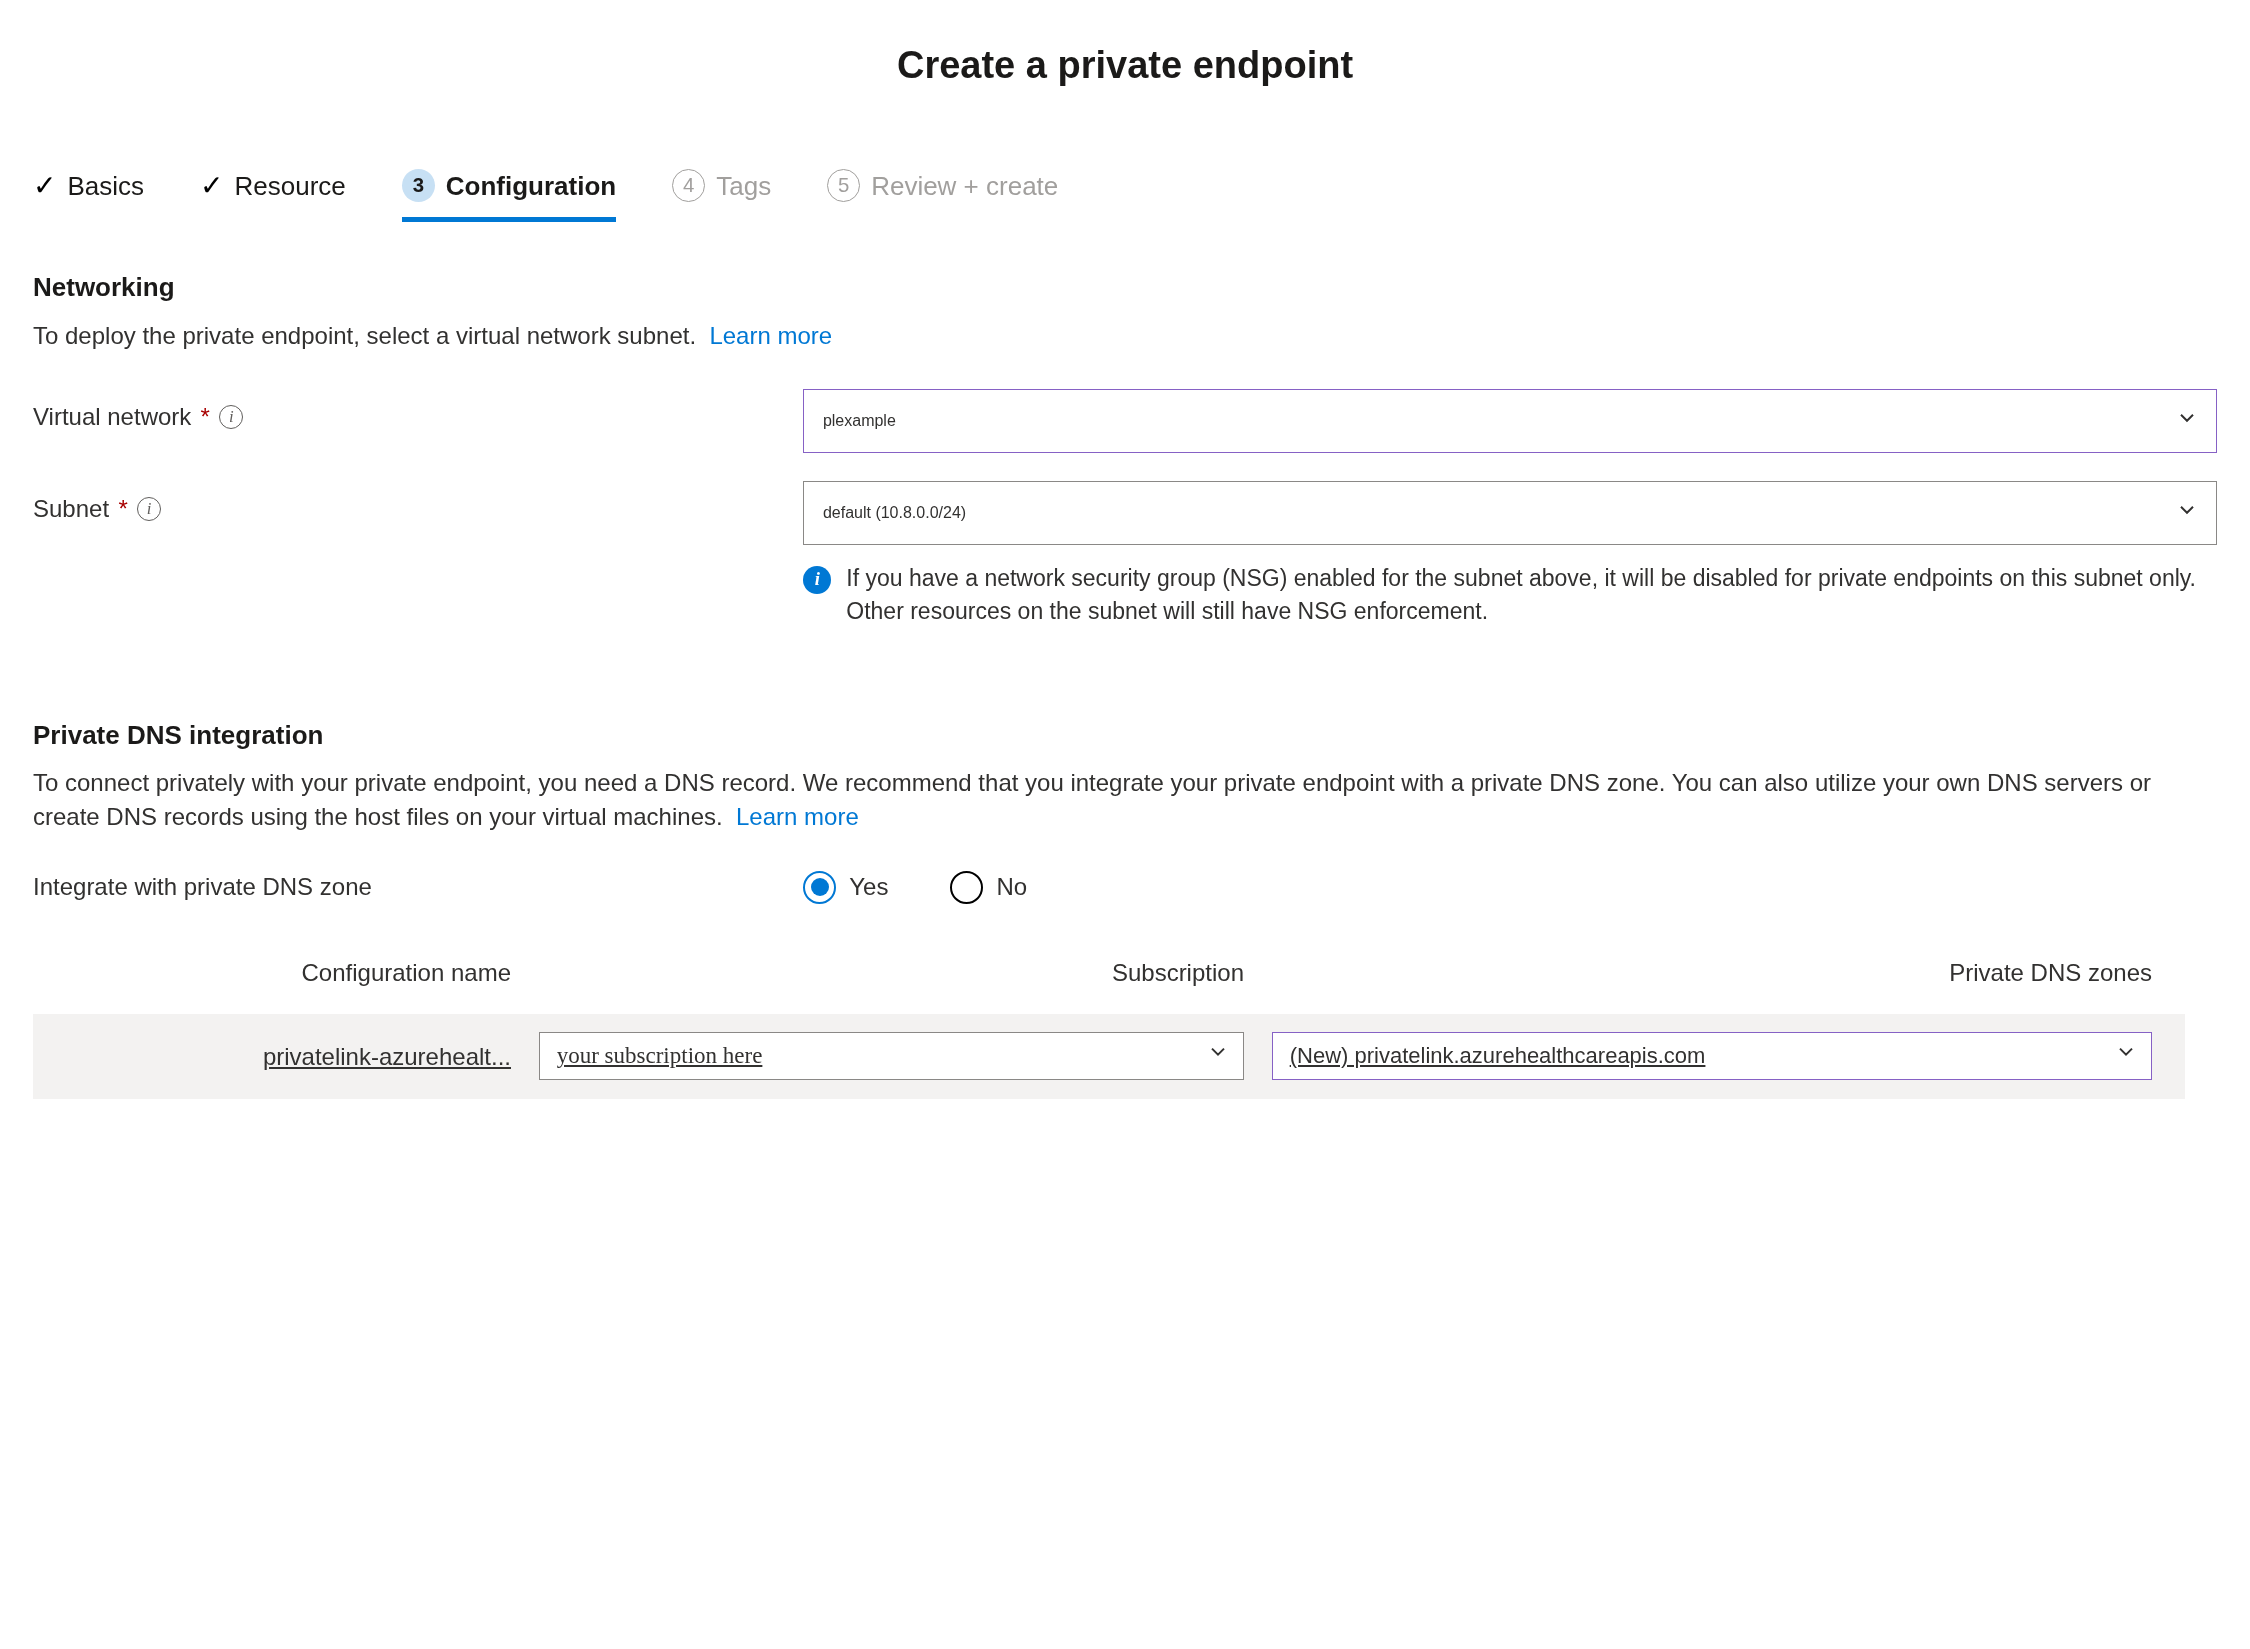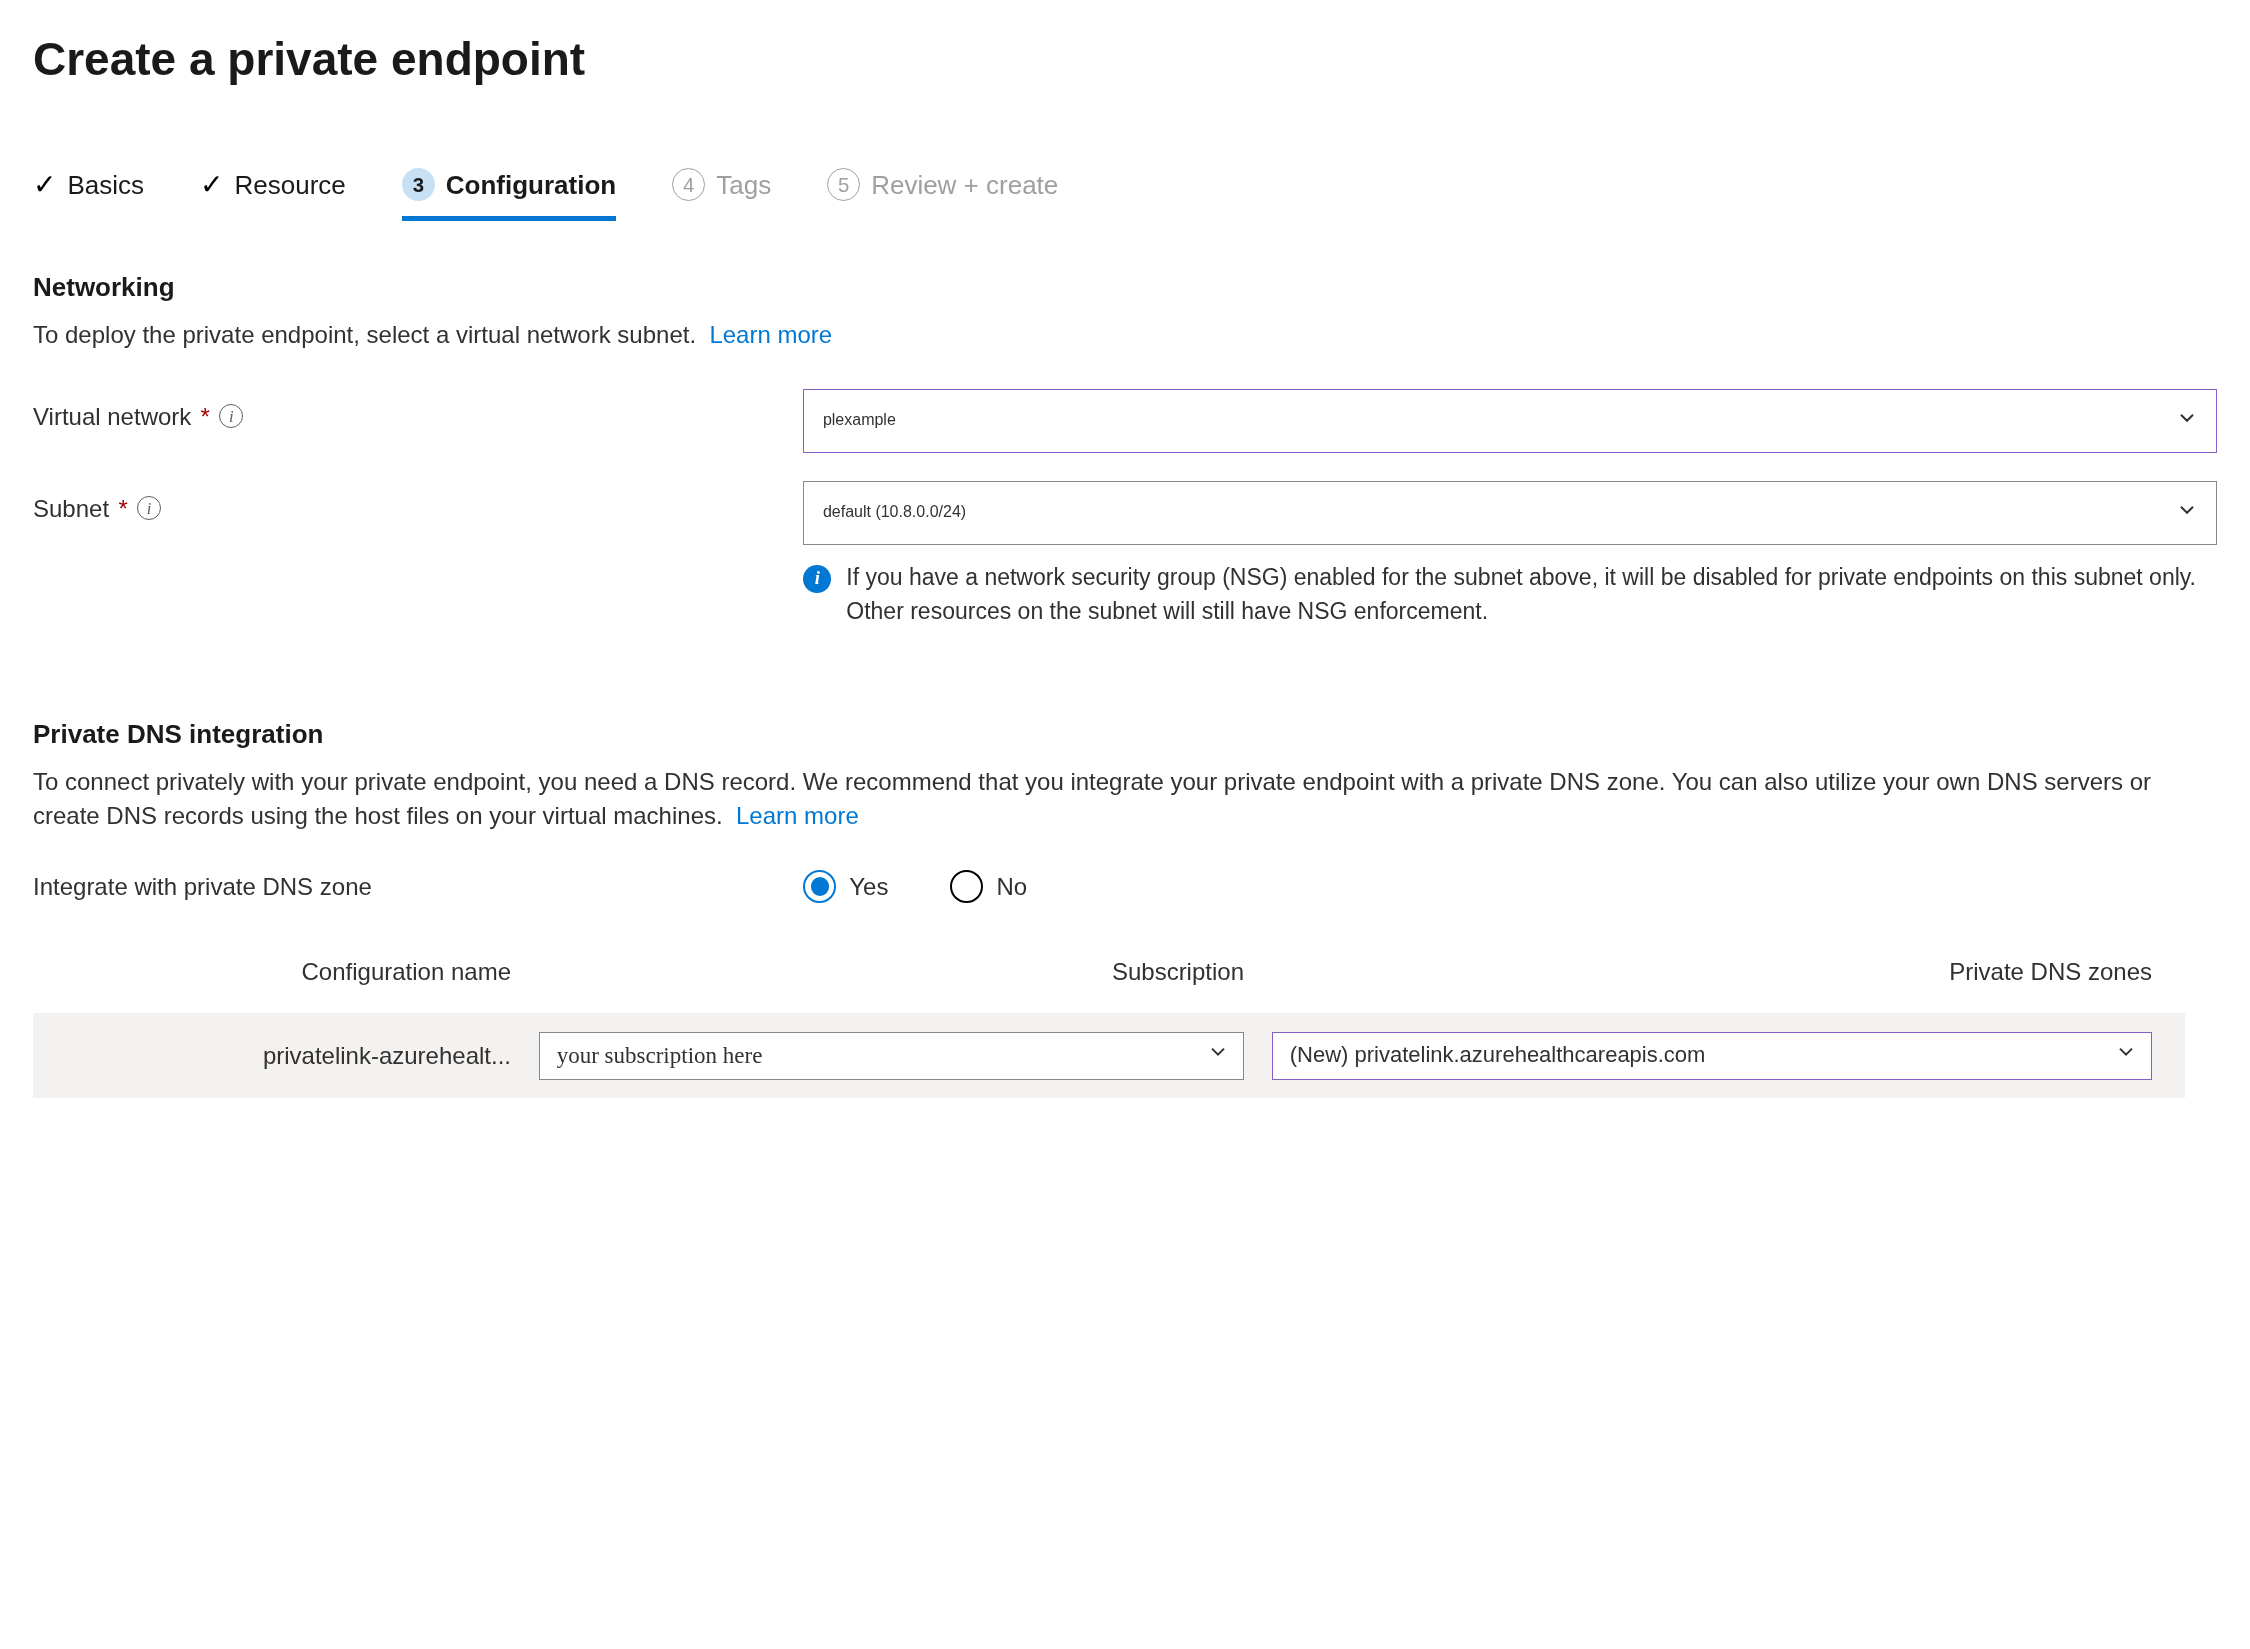--- a/index.html
+++ b/index.html
@@ -20,24 +20,25 @@
     margin: 0;
     padding: 22px 33px 37px 33px;
     font-family: "Segoe UI", -apple-system, BlinkMacSystemFont, Arial, sans-serif;
     color: var(--text-secondary);
     background: #fff;
     font-size: 24px;
     line-height: 1.4;
     width: 2250px;
   }
   h1.page-title {
-    font-size: 46px;
+    font-size: 38px;
     font-weight: 600;
     color: var(--text-primary);
-    margin: 5px 0 74px 0;
+    margin: 17px 0 74px 0;
+    text-align: center;
   }
 
   
   .steps {
     display: flex;
     align-items: center;
     gap: 56px;
     margin-bottom: 46px;
   }
   .step {
@@ -223,20 +224,21 @@
     color: var(--text-secondary);
     padding: 9.3px 0 24px 0;
   }
   .dns-table .body-row {
     background: #f3f2f1;
     align-items: center;
     padding: 18.6px 0;
     margin: 0 -33px;
     padding-left: 33px;
     padding-right: 33px;
+    text-decoration: underline;
   }
   .dns-table .cell-text {
     white-space: nowrap;
     overflow: hidden;
     text-overflow: ellipsis;
   }
   .dns-small-select {
     position: relative;
     height: 48px;
     border: 1.9px solid var(--border-gray);

